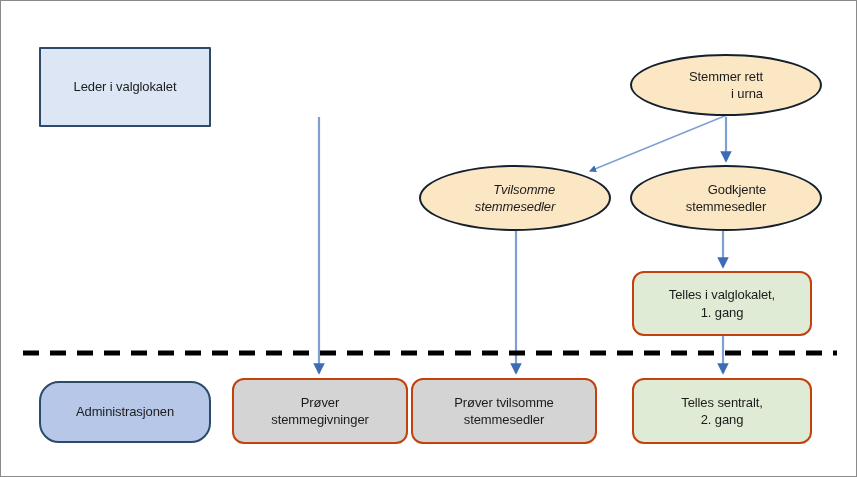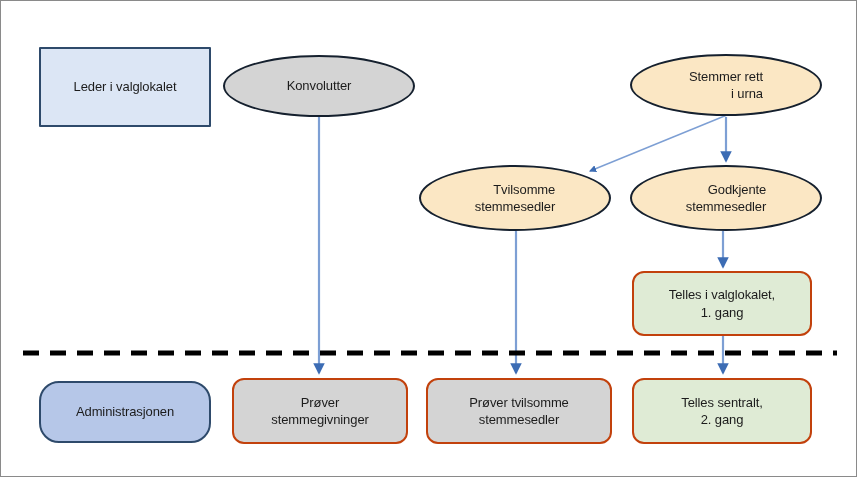--- a/index.html
+++ b/index.html
@@ -80,49 +80,46 @@
       <polyline points="722,335 722,372"></polyline>
     </g>
 
     <line x1="22" y1="352" x2="836" y2="352" stroke="#000000" stroke-width="5" stroke-dasharray="16 11"></line>
   </svg>
 
   <div class="node rect fill-lightblue" style="left:38px;top:46px;width:172px;height:80px;">
     <span>Leder i valglokalet</span>
   </div>
 
-  <div class="node ellipse fill-gray" style="left:222px;top:54px;width:192px;height:62px;">
-    <span>Konvolutter</span>
-  </div>
 
   <div class="node ellipse fill-cream" style="left:629px;top:53px;width:192px;height:62px;">
     <span>Stemmer rett<br>i urna</span>
   </div>
 
-  <div class="node ellipse fill-cream" style="left:418px;top:164px;width:192px;height:66px;">
+  <div class="node ellipse fill-cream" style="left:418px;top:164px;width:192px;height:66px;font-style:italic;">
     <span>Tvilsomme<br>stemmesedler</span>
   </div>
 
   <div class="node ellipse fill-cream" style="left:629px;top:164px;width:192px;height:66px;">
     <span>Godkjente<br>stemmesedler</span>
   </div>
 
   <div class="node rounded fill-green" style="left:631px;top:270px;width:180px;height:65px;">
     <span>Telles i valglokalet,<br>1. gang</span>
   </div>
 
   <div class="node rect fill-midblue" style="left:38px;top:380px;width:172px;height:62px;">
     <span>Administrasjonen</span>
   </div>
 
   <div class="node rounded fill-gray" style="left:231px;top:377px;width:176px;height:66px;">
     <span>Prøver<br>stemmegivninger</span>
   </div>
 
-  <div class="node rounded fill-gray" style="left:425px;top:377px;width:186px;height:66px;">
+  <div class="node rounded fill-gray" style="left:410px;top:377px;width:186px;height:66px;">
     <span>Prøver tvilsomme<br>stemmesedler</span>
   </div>
 
   <div class="node rounded fill-green" style="left:631px;top:377px;width:180px;height:66px;">
     <span>Telles sentralt,<br>2. gang</span>
   </div>
 
 </div>
 
 </body></html>

